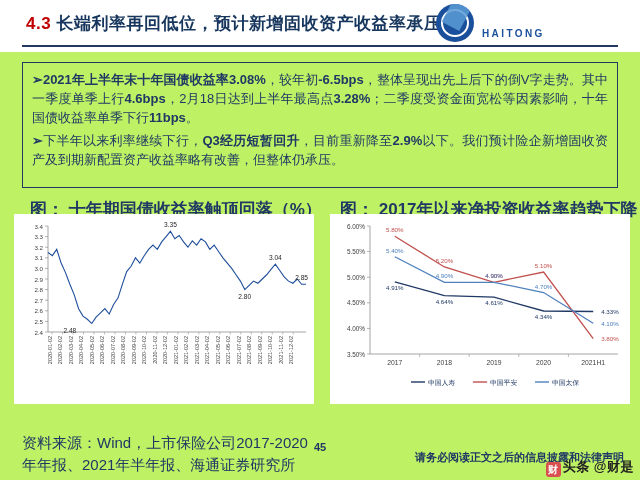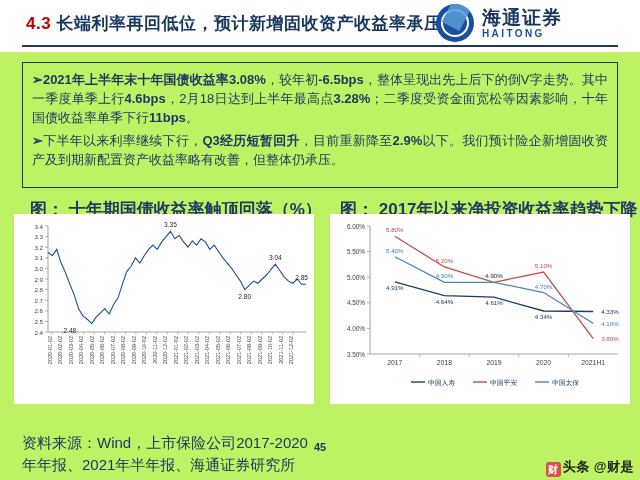--- a/index.html
+++ b/index.html
@@ -187,21 +187,20 @@
 
 <div class="slide">
 
   <div class="header">
     <div class="header-title">
       <span class="num">4.3</span>
       <span>长端利率再回低位，预计新增固收资产收益率承压</span>
     </div>
     <div class="logo-wrap">
       <div class="logo-circle"></div>
-      <div class="logo-cn">海通证券</div>
       <div class="logo-en">HAITONG</div>
     </div>
     <div class="header-rule"></div>
   </div>
 
   <div class="textbox">
     <div class="para">
       <span class="arrow">➢</span><span class="b">2021年上半年末十年国债收益率3.08%</span><span>，较年初</span><span class="b">-6.5bps</span><span>，整体呈现出先上后下的倒V字走势。其中一季度单季上行</span><span class="b">4.6bps</span><span>，2月18日达到上半年最高点</span><span class="b">3.28%</span><span>；二季度受资金面宽松等因素影响，十年国债收益率单季下行</span><span class="b">11bps</span><span>。</span>
     </div>
     <div class="para">
@@ -342,17 +341,18 @@
         <text x="98" y="170.6" font-size="6.8" fill="#1f3864" font-family="Liberation Sans, sans-serif">中国人寿</text>
         <line x1="143" y1="168" x2="157" y2="168" stroke="#c0504d" stroke-width="1.4"></line>
         <text x="160" y="170.6" font-size="6.8" fill="#1f3864" font-family="Liberation Sans, sans-serif">中国平安</text>
         <line x1="205" y1="168" x2="219" y2="168" stroke="#4f81bd" stroke-width="1.4"></line>
         <text x="222" y="170.6" font-size="6.8" fill="#1f3864" font-family="Liberation Sans, sans-serif">中国太保</text>
       </svg>
   </div>
 
   <div class="source">资料来源：Wind，上市保险公司2017-2020年年报、2021年半年报、海通证券研究所</div>
   <div class="page-num">45</div>
+  <div class="footer-note">请务必阅读正文之后的信息披露和法律声明</div>
   <div class="watermark">
     <span class="wm-icon">财</span><span>头条 @财是</span>
   </div>
 
 </div>
 
 </body></html>

